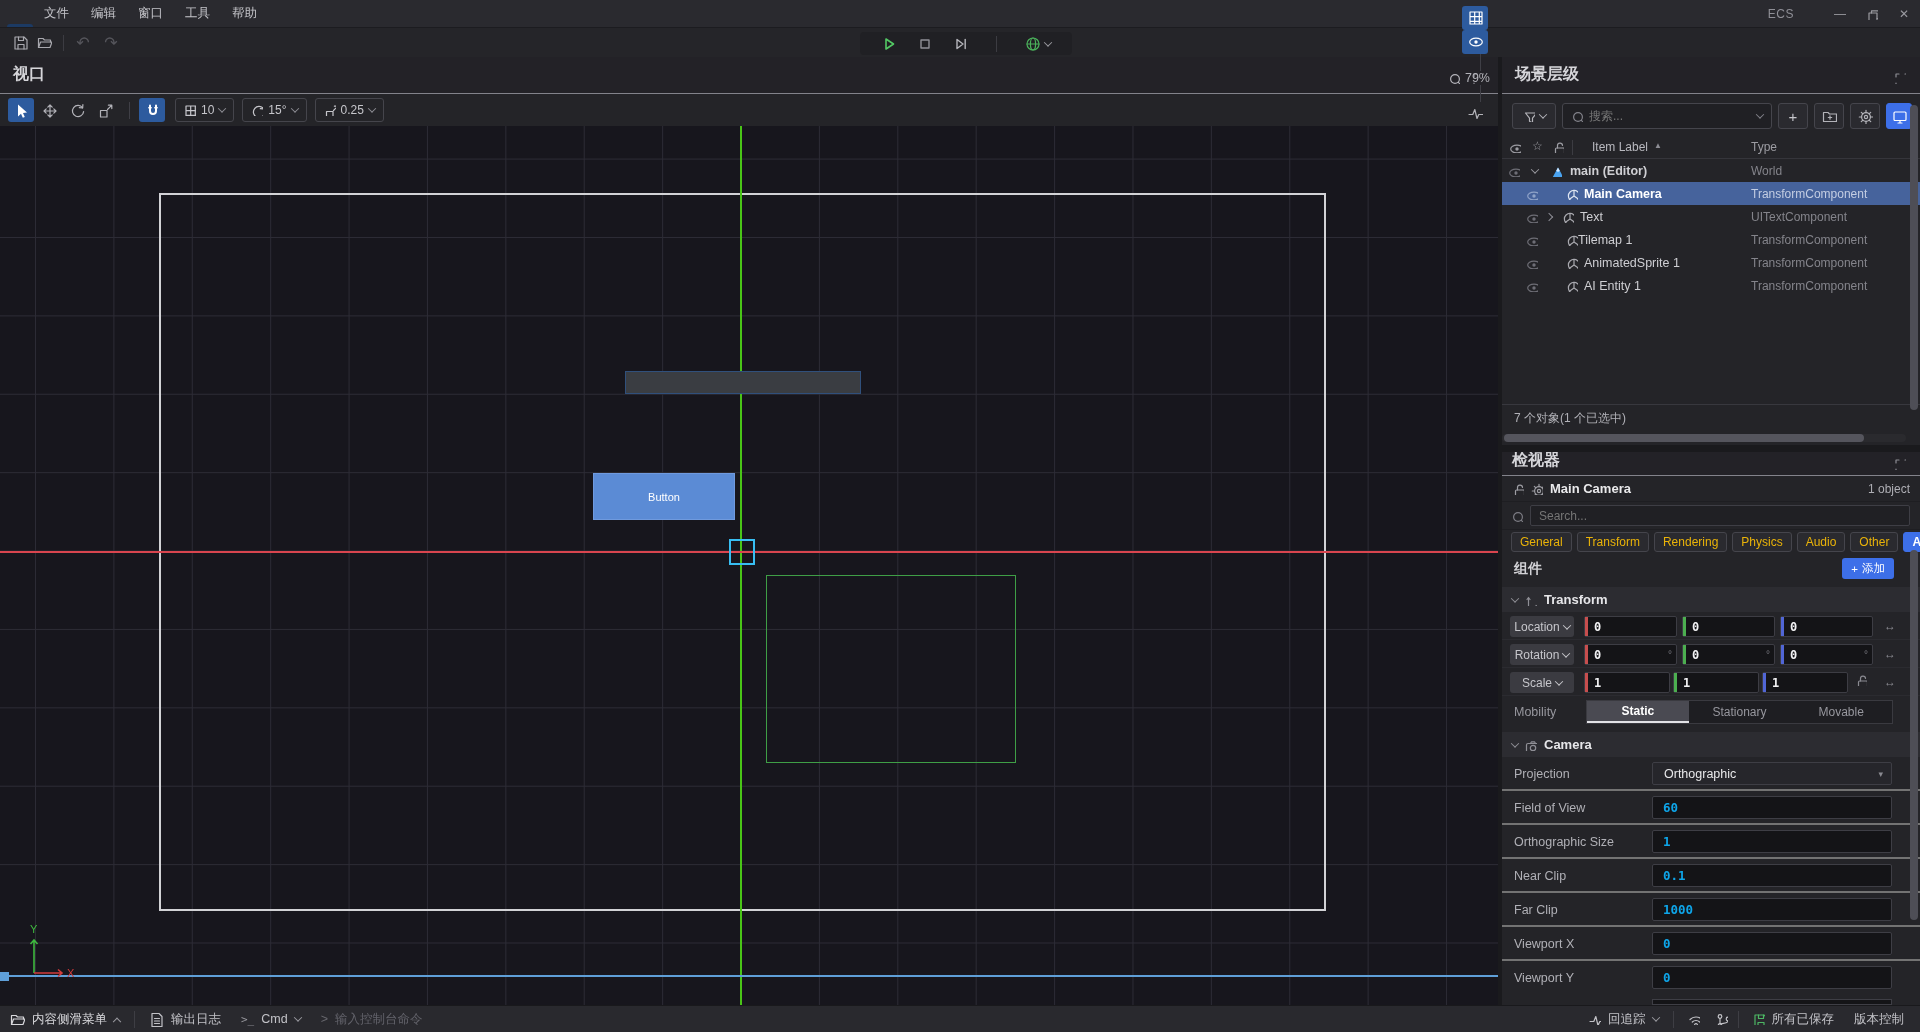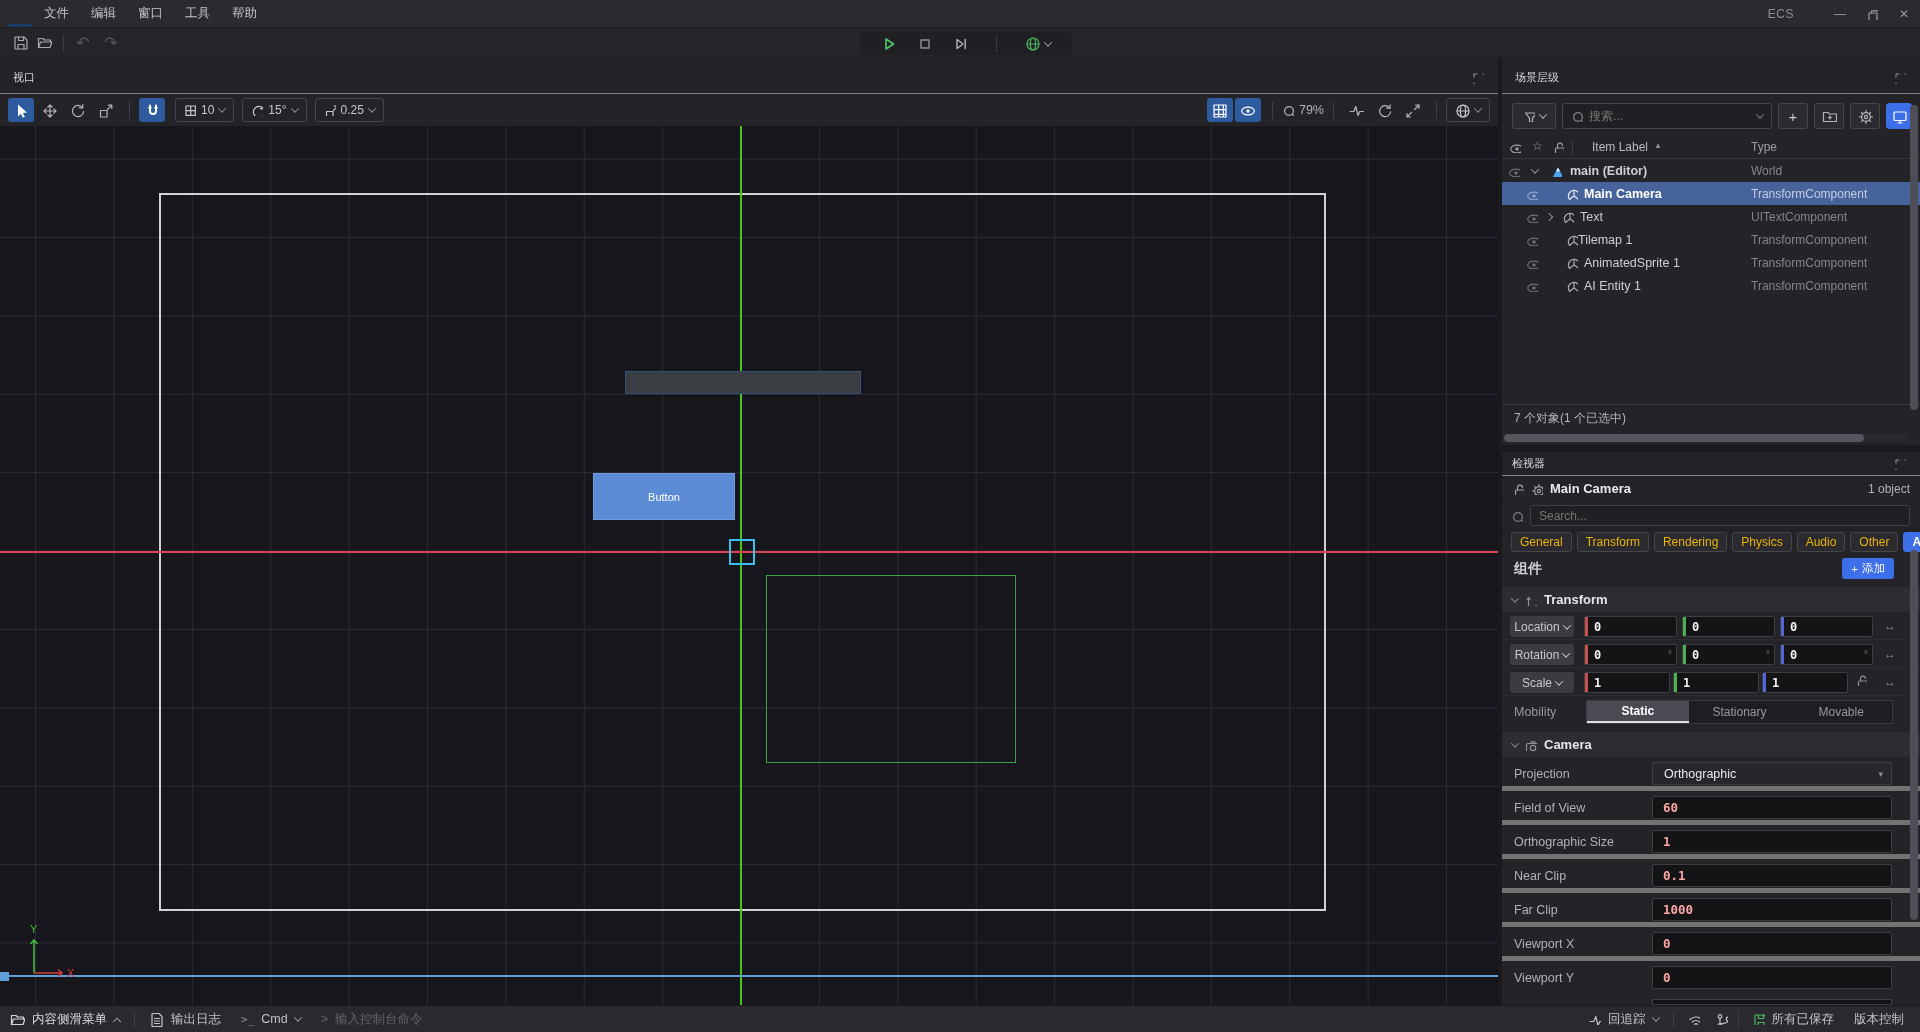--- a/index.html
+++ b/index.html
@@ -28,34 +28,34 @@
   .toolbar { position:absolute; left:0; top:27px; width:1920px; height:30px; background:#252529;
              border-top:1px solid #1c1c20; display:flex; align-items:center; }
   .tb-icon { width:24px; height:22px; display:flex; align-items:center; justify-content:center; color:#a9a9af; }
   .tb-icon.dim { color:#55555b; }
   .tb-sep { width:1px; height:16px; background:#3c3c42; margin:0 7px; }
   .playgroup { position:absolute; left:860px; top:4px; width:212px; height:23px; background:#202024;
                border-radius:4px; display:flex; align-items:center; justify-content:space-evenly; }
 
   
   .panel-header { height:37px; position:relative; background:#232227; border-bottom:1px solid #83838b; }
-  .panel-title { position:absolute; left:13px; bottom:8px; font-size:11px; font-weight:normal; color:#d6d6da; }
+  .panel-title { position:absolute; left:13px; bottom:8px; font-size:16px; font-weight:bold; color:#d6d6da; }
   .panel-expand { position:absolute; right:14px; bottom:9px; color:#8d8d94; }
 
   
   .vp { position:absolute; left:0; top:57px; width:1498px; height:948px; background:#232227; }
   .vp-toolbar { position:absolute; left:0; top:37px; width:100%; height:32px; background:#242428;
                 display:flex; align-items:center; padding:0 8px; }
   .tbtn { width:26px; height:24px; border-radius:3px; display:flex; align-items:center; justify-content:center;
           color:#b3b3b9; margin-right:2px; }
   .tbtn.active { background:#2d5b9e; color:#fff; }
   .tdrop { height:24px; border:1px solid #45454c; border-radius:3px; display:flex; align-items:center;
            gap:5px; padding:0 8px; font-size:12px; color:#c6c6cb; margin-left:8px; }
   .vsep { width:1px; height:17px; background:#3f3f46; margin:0 9px; }
-  .vp-right { margin-left:auto; display:flex; align-items:center; }
+  .vp-right { margin-left:auto; display:flex; align-items:flex-end;flex-direction:column; }
 
   .canvas { position:absolute; left:0; top:69px; width:1498px; height:879px; background:#17161d;
             background-image:linear-gradient(#2c2b35 1px, transparent 1px),
                              linear-gradient(90deg,#2c2b35 1px, transparent 1px);
             background-size:78.4px 78.4px; background-position:35px 32.6px; overflow:hidden; }
   .cam-bounds { position:absolute; left:159px; top:67px; width:1167px; height:718px; border:2px solid #d2d2d6; }
   .axis-v { position:absolute; left:740px; top:0; width:2px; height:879px; }
   .axis-h { position:absolute; left:0; top:425px; width:1498px; height:2px; }
   .ui-line { position:absolute; left:0; top:849px; width:1498px; height:2px; }
   .ui-line-cap { position:absolute; left:0; top:846px; width:9px; height:9px; }
@@ -125,29 +125,29 @@
   .tfield .bar { width:3px; height:100%; }
   .tfield .val { font-family:"DejaVu Sans Mono", monospace; font-size:12px; font-weight:bold; color:#f2f2f4; padding-left:6px; }
   .tfield .deg { margin-left:auto; padding-right:4px; color:#73737a; font-size:10px; }
   .ticon { position:absolute; top:7px; color:#8a8a91; font-size:12px; }
   .mobrow { position:relative; height:32px; }
   .moblabel { position:absolute; left:12px; top:9px; color:#97979e; }
   .seg { position:absolute; left:84px; right:27px; top:4px; height:24px; display:flex; background:#1e1e22;
          border:1px solid #3a3a40; }
   .seg > div { flex:1; display:flex; align-items:center; justify-content:center; font-size:12px; color:#97979e; }
   .seg > div.active { background:#4a4a52; color:#fff; font-weight:bold; border-bottom:2px solid #e2e2e6; }
-  .prow { position:relative; height:34px; border-bottom:5px solid #737373; }
+  .prow { position:relative; height:34px; border-bottom:2px solid #737373; }
   .prow .plabel { position:absolute; left:12px; top:10px; color:#b0b0b6; font-size:12.5px; }
   .pctl { position:absolute; left:150px; top:5px; width:240px; height:23px; border:1px solid #3e3e45; border-radius:2px;
           display:flex; align-items:center; }
   .pctl.dd { background:#26262b; }
   .pctl.dd .v { color:#e8e8ea; font-size:12.5px; padding-left:11px; }
   .pctl.dd .arr { margin-left:auto; padding-right:8px; color:#8a8a91; font-size:9px; }
   .pctl.inp { background:#141417; }
-  .pctl.inp .v { font-family:"DejaVu Sans Mono", monospace; font-size:12.5px; font-weight:bold; color:#fca5a5; padding-left:10px; }
+  .pctl.inp .v { font-family:"DejaVu Sans Mono", monospace; font-size:12.5px; font-weight:bold; color:#0ea5e9; padding-left:10px; }
   .insp-sliver { position:absolute; left:150px; bottom:0; width:240px; height:6px; border:1px solid #3e3e45; background:#141417; }
 
   
   .statusbar { position:absolute; left:0; top:1005px; width:1920px; height:27px; background:#29292e;
                border-top:1px solid #19191c; display:flex; align-items:center; font-size:12.5px; color:#c2c2c7; }
   .sb-item { display:flex; align-items:center; gap:7px; padding:0 10px; height:27px; }
   .sb-sep { width:1px; height:17px; background:#3e3e44; margin:0 4px; }
   .sb-dim { color:#67676e; }
   .sb-right { margin-left:auto; display:flex; align-items:center;font-family:Liberation Serif, serif; }
   .console-input { background:transparent; border:none; outline:none; color:#8a8a90; font-size:12.5px; width:140px; }

